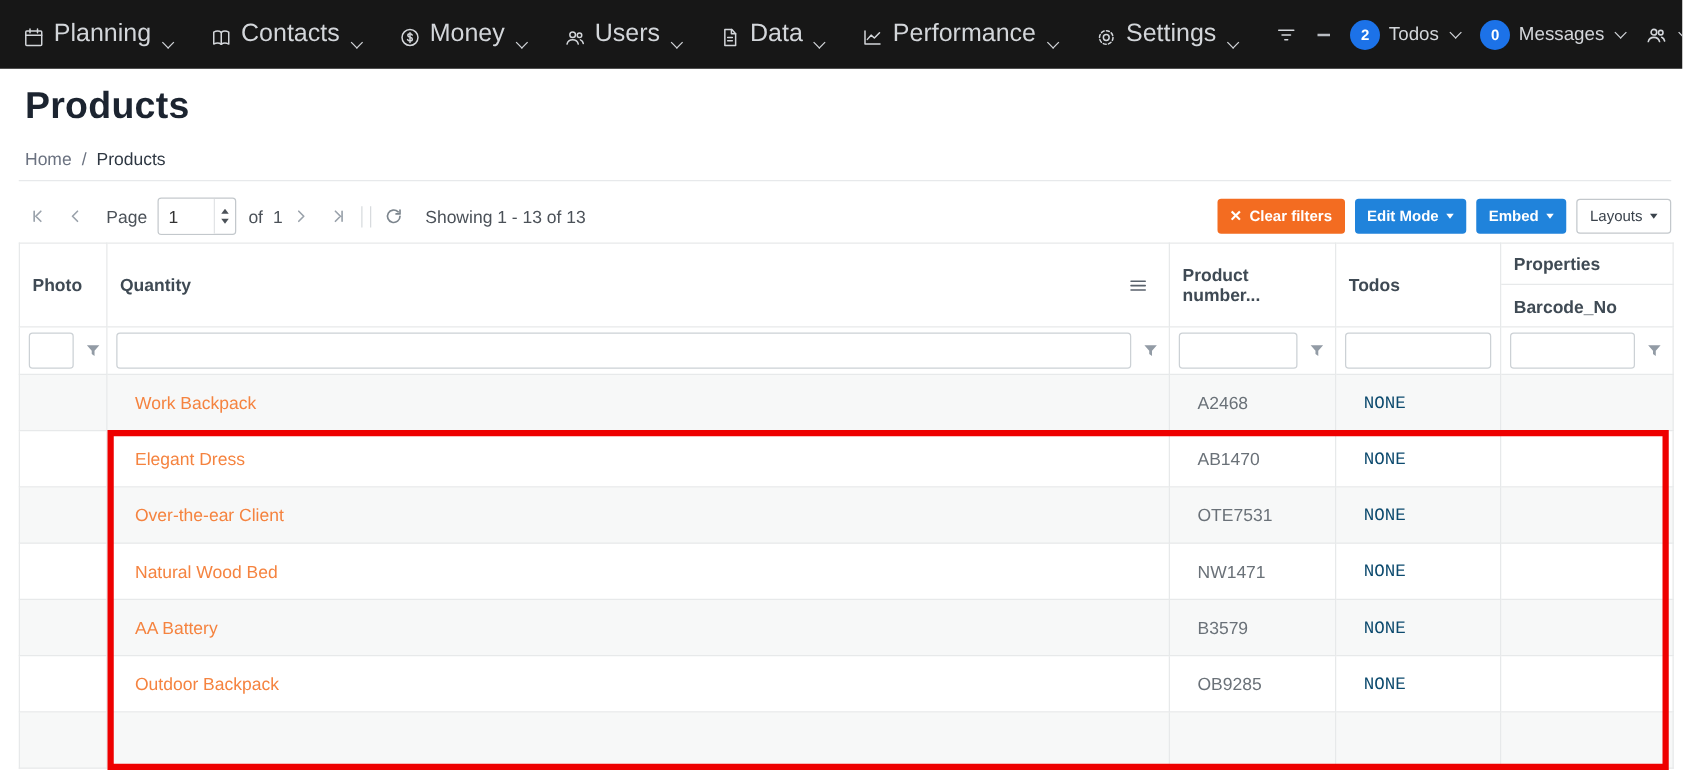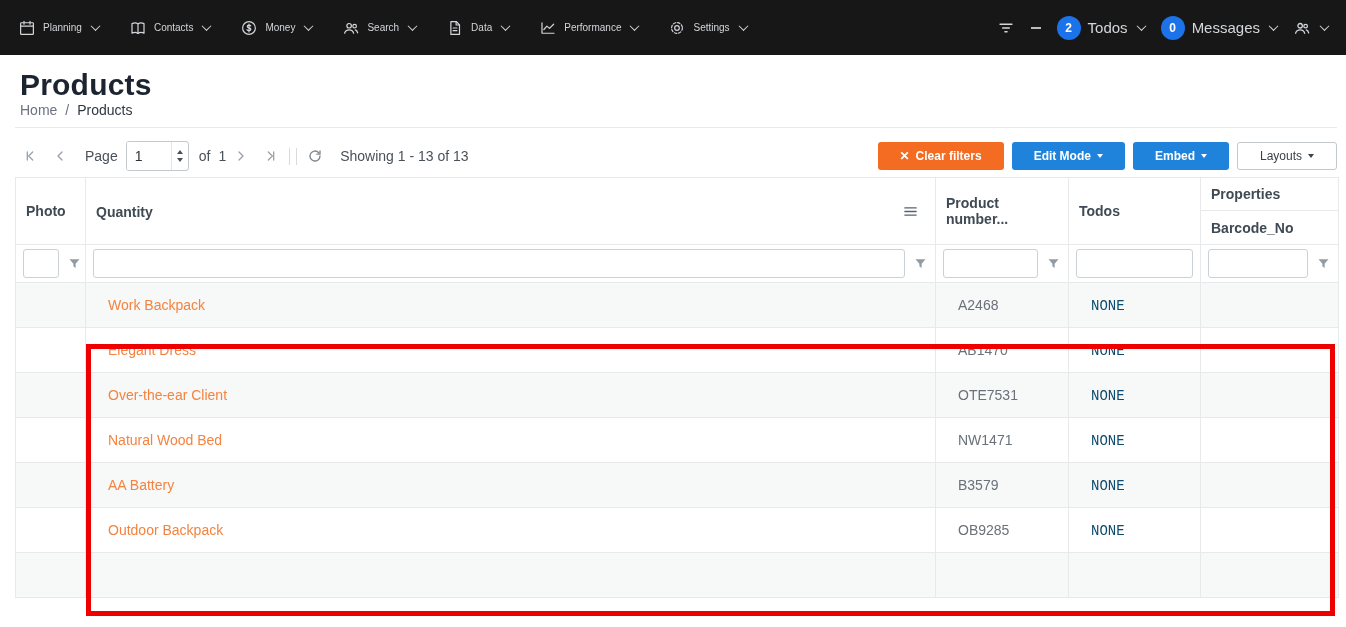--- a/index.html
+++ b/index.html
@@ -1,33 +1,33 @@
 <!DOCTYPE html>
 <html><head>
 <meta charset="utf-8">
 <style>
   * { box-sizing: border-box; margin: 0; padding: 0; }
   html,body { width:1346px; height:627px; overflow:hidden; background:#fff;
     font-family:"Liberation Sans","DejaVu Sans",sans-serif; position:relative; }
 
   
   .topnav { height:55px; background:#171717; display:flex; align-items:center; padding:0 18px; color:#d3d6da; }
-  .nav-item { display:flex; align-items:center; gap:7px; margin-right:30px; font-size:10px; cursor:pointer; white-space:nowrap; }
+  .nav-item { display:flex; align-items:flex-end; gap:7px; margin-right:30px; font-size:20px; cursor:pointer; white-space:nowrap; }
   .nav-item svg { width:18px; height:18px; stroke:currentColor; fill:none; stroke-width:1.6; stroke-linecap:round; stroke-linejoin:round; }
   .chev { display:inline-block; width:7px; height:7px; border-right:1.7px solid currentColor; border-bottom:1.7px solid currentColor; transform:rotate(45deg) translate(-1px,-1px); margin-left:3px; }
   .nav-right { margin-left:auto; display:flex; align-items:center; gap:16px; }
   .nav-right svg { width:18px; height:18px; stroke:currentColor; fill:none; stroke-width:1.7; stroke-linecap:round; }
   .minus-bar { width:10px; height:2px; background:#b9bdc2; display:inline-block; }
   .badge { width:24px; height:24px; border-radius:50%; background:#1c72e8; color:#fff; font-size:12px; font-weight:bold; display:inline-flex; align-items:center; justify-content:center; }
   .nav-group { display:flex; align-items:center; gap:7px; font-size:15px; cursor:pointer; }
 
   
   .page { padding:0 9px 0 15px; }
   h1.title { font-size:30px; font-weight:700; color:#1c2430; margin:13px 0 0 5px; letter-spacing:.2px; }
-  .crumb-row { display:flex; align-items:center; margin-top:0; padding:0 0 9px 5px; border-bottom:1px solid #e7e9eb; }
+  .crumb-row { display:flex; align-items:center; margin-top:17px; padding:0 0 9px 5px; border-bottom:1px solid #e7e9eb; }
   .crumb { font-size:14px; color:#6b7280; display:flex; gap:8px; }
   .crumb .current { color:#2e3742; }
   .btn-create { margin-left:auto; background:#f36c21; border:none; color:#fff; font-size:12px; font-weight:bold;
     padding:7px 10px 7px 13px; border-radius:3px; display:flex; align-items:center; gap:9px; cursor:pointer; }
   .caret-down { width:0; height:0; border-left:3.5px solid transparent; border-right:3.5px solid transparent; border-top:4px solid currentColor; display:inline-block; }
 
   
   .filters-row { display:flex; align-items:stretch; margin-top:12px; height:40px; }
   .search-group { display:flex; width:310px; }
   .btn-xclear { width:29px; background:#e8434f; color:#fff; border:none; border-radius:4px 0 0 4px; font-size:12px; font-weight:bold; cursor:pointer; }
@@ -43,32 +43,32 @@
   .pg-ic { width:16px; height:16px; stroke:#9aa2ab; fill:none; stroke-width:2; stroke-linecap:round; stroke-linejoin:round; margin:0 7px; cursor:pointer; }
   .pg-label { margin:0 8px 0 10px; }
   .page-box { display:flex; width:63px; height:30px; border:1px solid #c3c8cc; border-radius:3px; overflow:hidden; }
   .page-box input { width:44px; border:none; outline:none; padding:0 8px; font-size:14px; color:#333; }
   .spin { width:17px; border-left:1px solid #e2e4e6; display:flex; flex-direction:column; align-items:center; justify-content:center; gap:4px; cursor:pointer; }
   .tri-up { width:0; height:0; border-left:3.5px solid transparent; border-right:3.5px solid transparent; border-bottom:4.5px solid #4b5158; }
   .tri-dn { width:0; height:0; border-left:3.5px solid transparent; border-right:3.5px solid transparent; border-top:4.5px solid #4b5158; }
   .vbar { width:1px; height:17px; background:#d8dbde; margin:0 3px; }
   .showing { margin-left:10px; color:#4b5158; }
   .toolbar { margin-left:auto; display:flex; gap:8px; }
-  .tb-btn { border:none; border-radius:3px; font-size:12px; font-weight:bold; padding:6px 22px; color:#fff; display:flex; align-items:center; gap:6px; cursor:pointer;text-align:right; }
+  .tb-btn { border:none; border-radius:3px; font-size:12px; font-weight:bold; padding:6px 10px; color:#fff; display:flex; align-items:center; gap:6px; cursor:pointer;text-align:right; }
   .tb-orange { background:#f36c21; }
   .tb-blue { background:#2083db; }
   .tb-white { background:#fff; color:#3a424b; border:1px solid #c3c8cc; font-weight:normal; }
   .tb-white .caret-down { border-top-color:#3a424b; }
 
   
   table.grid { width:100%; border-collapse:collapse; margin-top:6px; table-layout:fixed; }
   .grid th, .grid td { border:1px solid #e7e9ea; }
   .grid th { background:#fff; text-align:left; font-size:14px; color:#3f4a54; padding:6px 10px; font-weight:bold; }
   .col-photo { width:70px; } .col-qty { width:850px; } .col-pn { width:133px; } .col-client { width:132px; } .col-prop { width:138px; }
-  .th-flex { display:flex; align-items:flex-end; justify-content:space-between; }
+  .th-flex { display:flex; align-items:center; justify-content:space-between; }
   .hamb { width:17px; height:17px; stroke:#59626c; stroke-width:1.8; fill:none; stroke-linecap:round; margin-right:6px; }
   tr.hdr-top th { height:33px; } tr.hdr-sub th { height:34px; }
   tr.filter-row td { height:38px; padding:4px 7px; background:#fff; }
   .fcell { display:flex; align-items:center; gap:8px; }
   .f-input { flex:1; min-width:0; height:29px; border:1px solid #ccd1d5; border-radius:3px; outline:none; padding:0 6px; font-size:13px; }
   .f-input.small { flex:none; width:36px; }
   .funnel { width:15px; height:15px; flex:none; cursor:pointer; }
   tr.data-row { height:45px; }
   tr.data-row td { padding:0 22px; font-size:14px; color:#6a7178; }
   tr.data-row:nth-child(odd) td { background:#f7f8f8; }
@@ -109,21 +109,21 @@
     <span>Money</span>
     <span class="chev"></span>
   </div>
   <div class="nav-item">
     <svg viewBox="0 0 24 24">
         <circle cx="9.5" cy="9" r="3"></circle>
         <path d="M3.5 19c.7-3 3-4.5 6-4.5s5.3 1.5 6 4.5"></path>
         <circle cx="16.8" cy="9.5" r="2.4"></circle>
         <path d="M17.8 14.5c1.6.6 2.7 1.9 3.1 3.9"></path>
       </svg>
-    <span>Search</span>
+    <span>Users</span>
     <span class="chev"></span>
   </div>
   <div class="nav-item">
     <svg viewBox="0 0 24 24">
         <path d="M6.5 3.5H14L18 8v12.5H6.5z"></path>
         <path d="M13.5 3.5V8H18M9.5 12h5M9.5 15.5h5"></path>
       </svg>
     <span>Data</span>
     <span class="chev"></span>
   </div>

